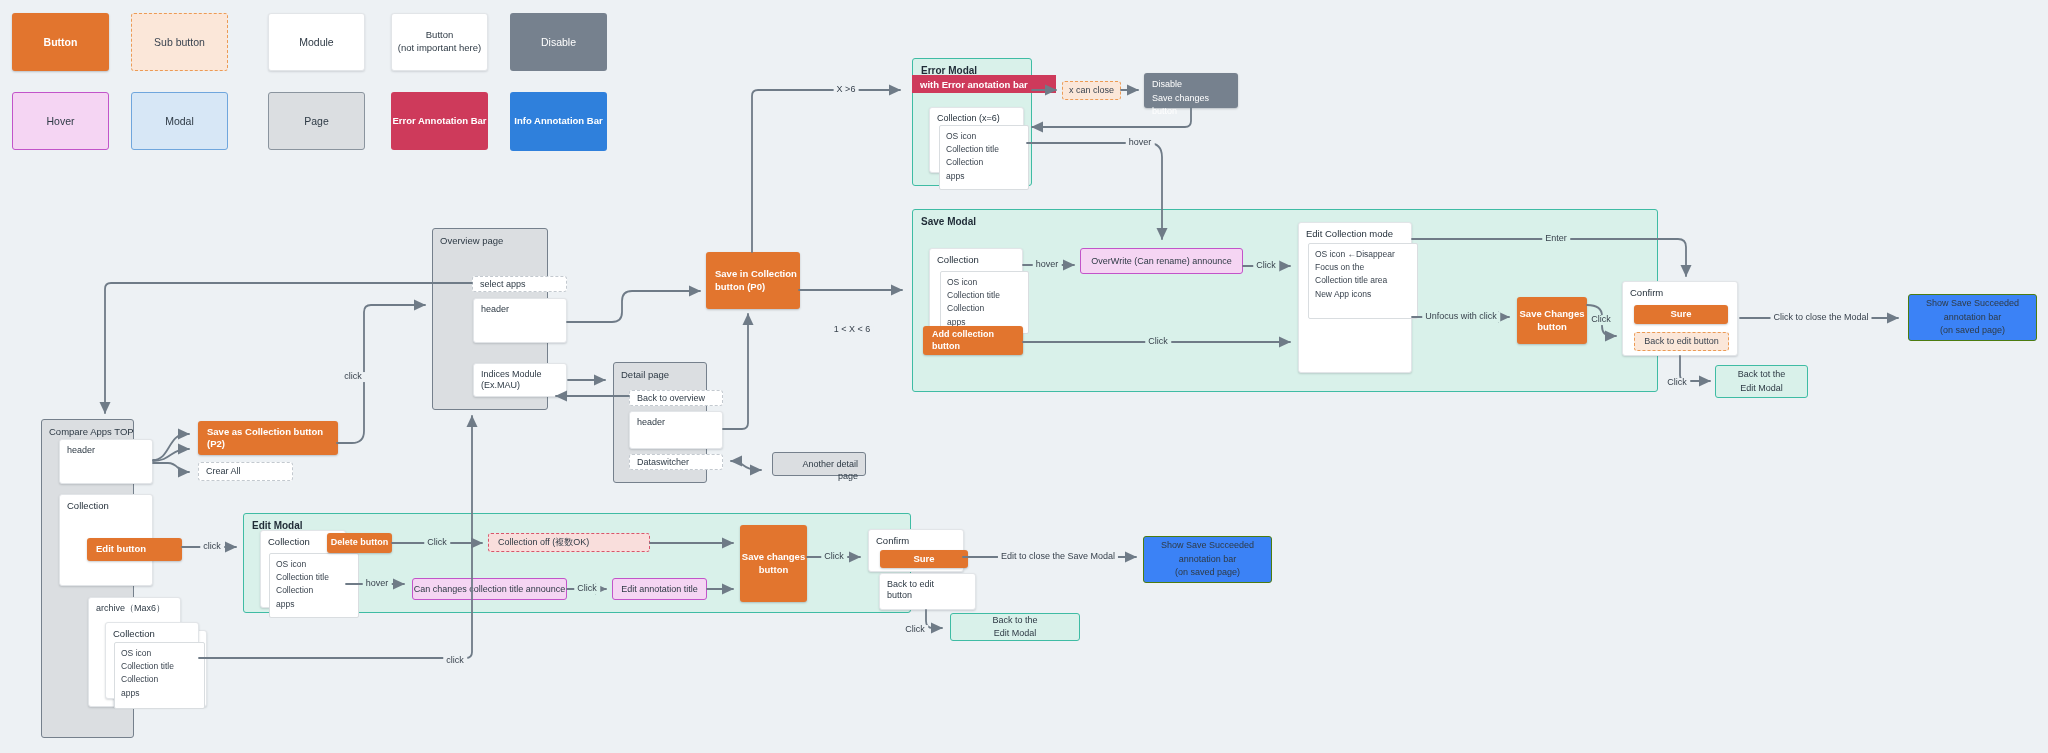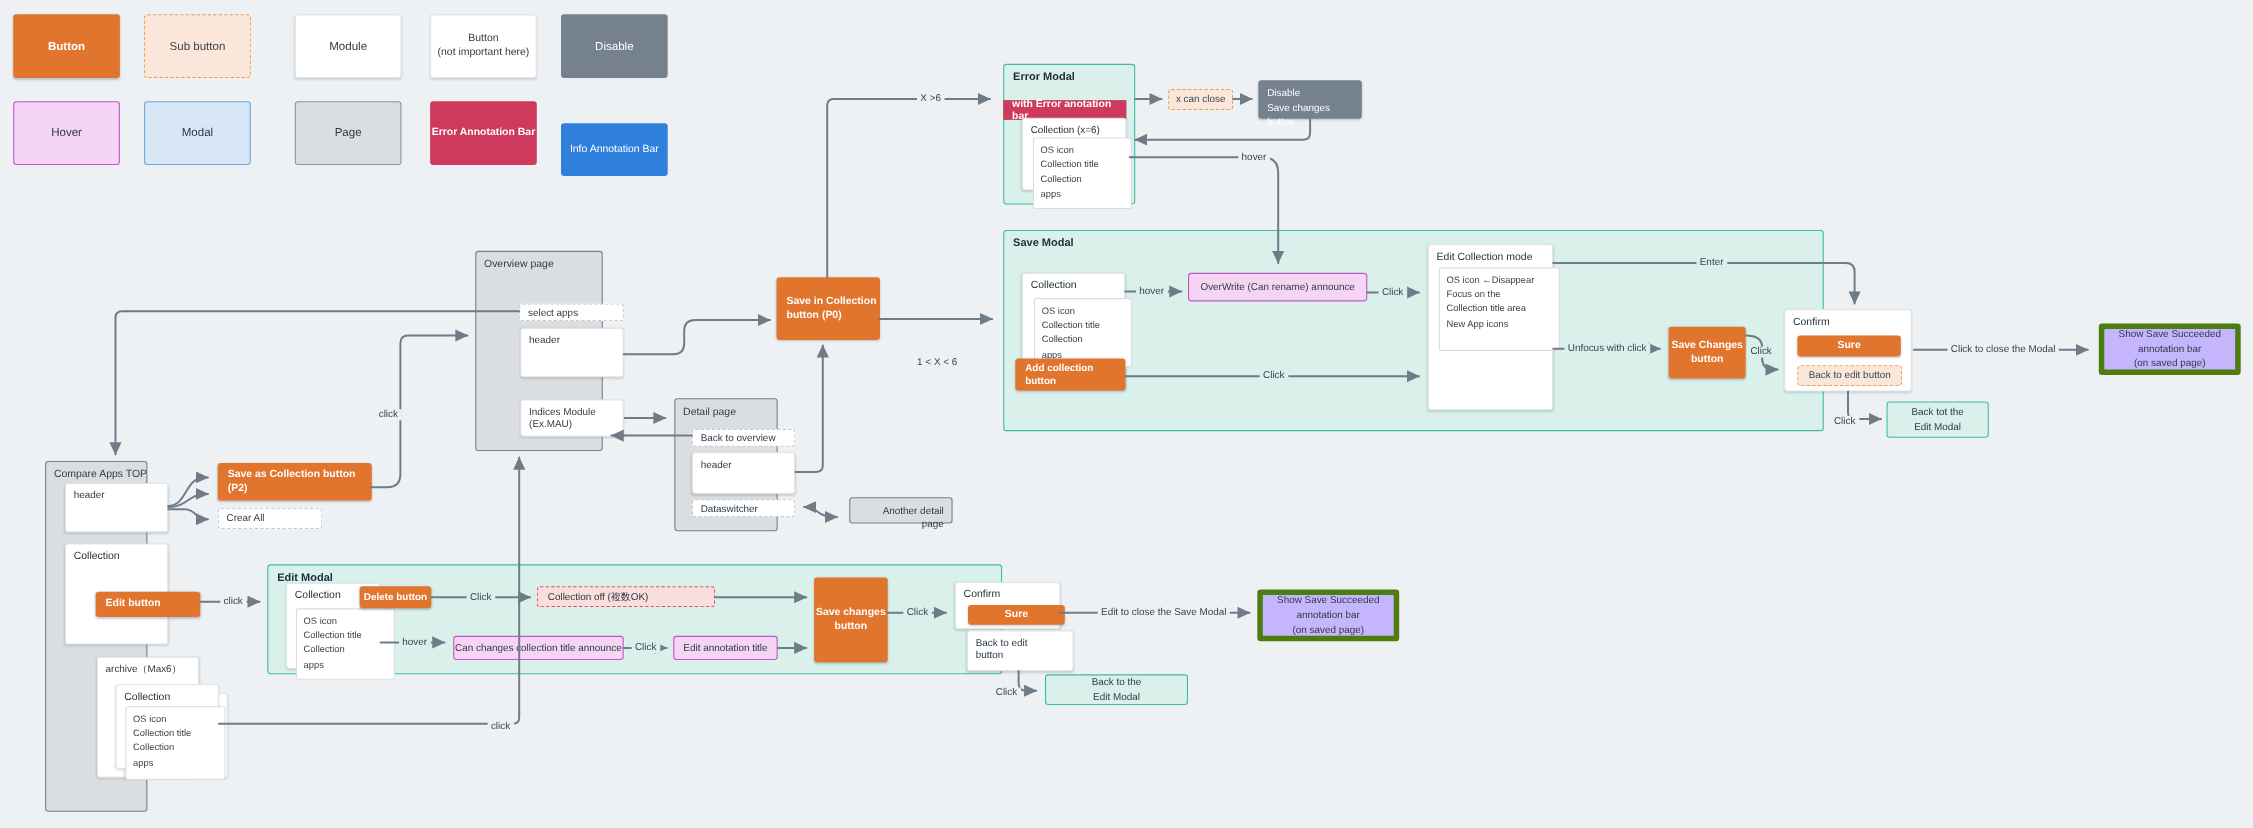--- a/index.html
+++ b/index.html
@@ -19,21 +19,21 @@
   .dashed-box{background:#fff;border:1px dashed #C3C9CF;border-radius:3px;font-size:9px;
     padding:2px 7px;display:flex;align-items:center;line-height:1.2;}
   .page{background:#DBDEE1;border:1.5px solid #75808C;border-radius:3px;font-size:9.5px;
     padding:6px 7px;line-height:1.3;}
   .teal-modal{background:#D9F1EA;border:1.5px solid #3FBCA4;border-radius:3px;}
   .modal-title{position:absolute;left:8px;top:6px;font-weight:bold;font-size:10px;color:#1F2B36;}
   .teal-box{background:#D9F1EA;border:1px solid #3FBCA4;border-radius:3px;font-size:9px;
     display:flex;align-items:center;justify-content:center;text-align:center;line-height:1.45;}
   .hover-box{background:#F5D5F3;border:1.5px solid #C254C9;border-radius:3px;font-size:9px;
     display:flex;align-items:center;justify-content:center;line-height:1.2;}
-  .info-box{background:#c4b5fd;border:5px solid #4d7c0f;border-radius:3px;font-size:9px;
+  .info-box{background:#3b82f6;border:1px solid #4d7c0f;border-radius:3px;font-size:9px;
     display:flex;align-items:center;justify-content:center;text-align:center;line-height:1.5;}
   .disable-box{background:#76818E;color:#fff;font-size:9px;border-radius:3px;
     padding:5px 8px;line-height:1.5;box-shadow:0 1px 2px rgba(40,50,60,.25);}
   .error-bar{background:#CE3A5B;color:#fff;font-weight:bold;font-size:9.5px;
     padding:3px 8px;display:flex;align-items:center;}
   .pink-dashed{background:#F9DEDC;border:1.5px dashed #D8566B;border-radius:3px;font-size:9px;
     display:flex;align-items:center;padding-left:9px;}
   .card{background:#fff;border:1px solid #E2E5E8;border-radius:3px;
     box-shadow:0 1px 2px rgba(40,50,60,.18);}
   .card-title{position:absolute;left:7px;top:5px;font-weight:normal;font-size:9.5px;color:#1F2B36;white-space:nowrap;}
@@ -55,21 +55,21 @@
   <div class="abs legend-cell btn" style="left:12px;top:13px;width:97px;height:58px;">Button</div>
   <div class="abs legend-cell sub-btn" style="left:131px;top:13px;width:97px;height:58px;font-size:10.5px;">Sub button</div>
   <div class="abs legend-cell" style="left:268px;top:13px;width:97px;height:58px;background:#fff;border:1px solid #E2E5E8;box-shadow:0 1px 2px rgba(40,50,60,.15);">Module</div>
   <div class="abs legend-cell pre" style="left:391px;top:13px;width:97px;height:58px;background:#fff;border:1px solid #E2E5E8;box-shadow:0 1px 2px rgba(40,50,60,.15);font-size:9.5px;">Button
 (not important here)</div>
   <div class="abs legend-cell" style="left:510px;top:13px;width:97px;height:58px;background:#76818E;color:#fff;">Disable</div>
   <div class="abs legend-cell" style="left:12px;top:92px;width:97px;height:58px;background:#F5D5F3;border:1.5px solid #C254C9;">Hover</div>
   <div class="abs legend-cell" style="left:131px;top:92px;width:97px;height:58px;background:#D7E7F6;border:1.5px solid #6FA6DD;">Modal</div>
   <div class="abs legend-cell" style="left:268px;top:92px;width:97px;height:58px;background:#DBDEE1;border:1.5px solid #8A949E;">Page</div>
   <div class="abs legend-cell" style="left:391px;top:92px;width:97px;height:58px;background:#CE3A5B;color:#fff;font-weight:bold;font-size:9.5px;">Error Annotation Bar</div>
-  <div class="abs legend-cell" style="left:510px;top:92px;width:97px;height:48px;background:#2F80DC;color:#fff;font-weight:normal;font-size:9.5px;margin-top:20px;">Info Annotation Bar</div>
+  <div class="abs legend-cell" style="left:510px;top:92px;width:97px;height:59px;background:#2F80DC;color:#fff;font-weight:bold;font-size:9.5px;">Info Annotation Bar</div>
 
   <div class="abs page z1" style="left:41px;top:419px;width:93px;height:319px;">
     <span style="white-space:nowrap;">Compare Apps TOP</span>
   </div>
   <div class="abs white-box z2" style="left:59px;top:439px;width:94px;height:45px;">header</div>
   <div class="abs card z2" style="left:59px;top:494px;width:94px;height:92px;">
     <div class="card-title">Collection</div>
   </div>
   <div class="abs btn left z3" style="left:87px;top:538px;width:95px;height:23px;">Edit button</div>
   <div class="abs white-box z2" style="left:88px;top:597px;width:93px;height:110px;">archive（Max6）</div>
@@ -101,21 +101,21 @@
   <div class="abs dashed-box z2" style="left:629px;top:454px;width:94px;height:16px;">Dataswitcher</div>
   <div class="abs page pre z1" style="left:772px;top:452px;width:94px;height:24px;font-size:9px;text-align:right;">Another detail
 page</div>
 
   <div class="abs btn left pre z2" style="left:706px;top:252px;width:94px;height:57px;">Save in Collection
 button (P0)</div>
 
   <div class="abs teal-modal z1" style="left:912px;top:58px;width:120px;height:128px;">
     <div class="modal-title">Error Modal</div>
   </div>
-  <div class="abs error-bar z2" style="left:912px;top:91px;width:112px;height:18px;">with Error anotation bar</div>
+  <div class="abs error-bar z2" style="left:912px;top:75px;width:144px;height:18px;">with Error anotation bar</div>
   <div class="abs card z2" style="left:929px;top:107px;width:95px;height:66px;">
     <div class="card-title" style="font-size:9px;">Collection (x=6)</div>
     <div class="inner-list pre" style="left:9px;top:17px;width:76px;height:55px;">OS icon
 Collection title
 Collection
 apps</div>
   </div>
   <div class="abs sub-btn z2" style="left:1062px;top:81px;width:59px;height:19px;">x  can close</div>
   <div class="abs disable-box pre z2" style="left:1144px;top:73px;width:94px;height:35px;">Disable
 Save changes button</div>

